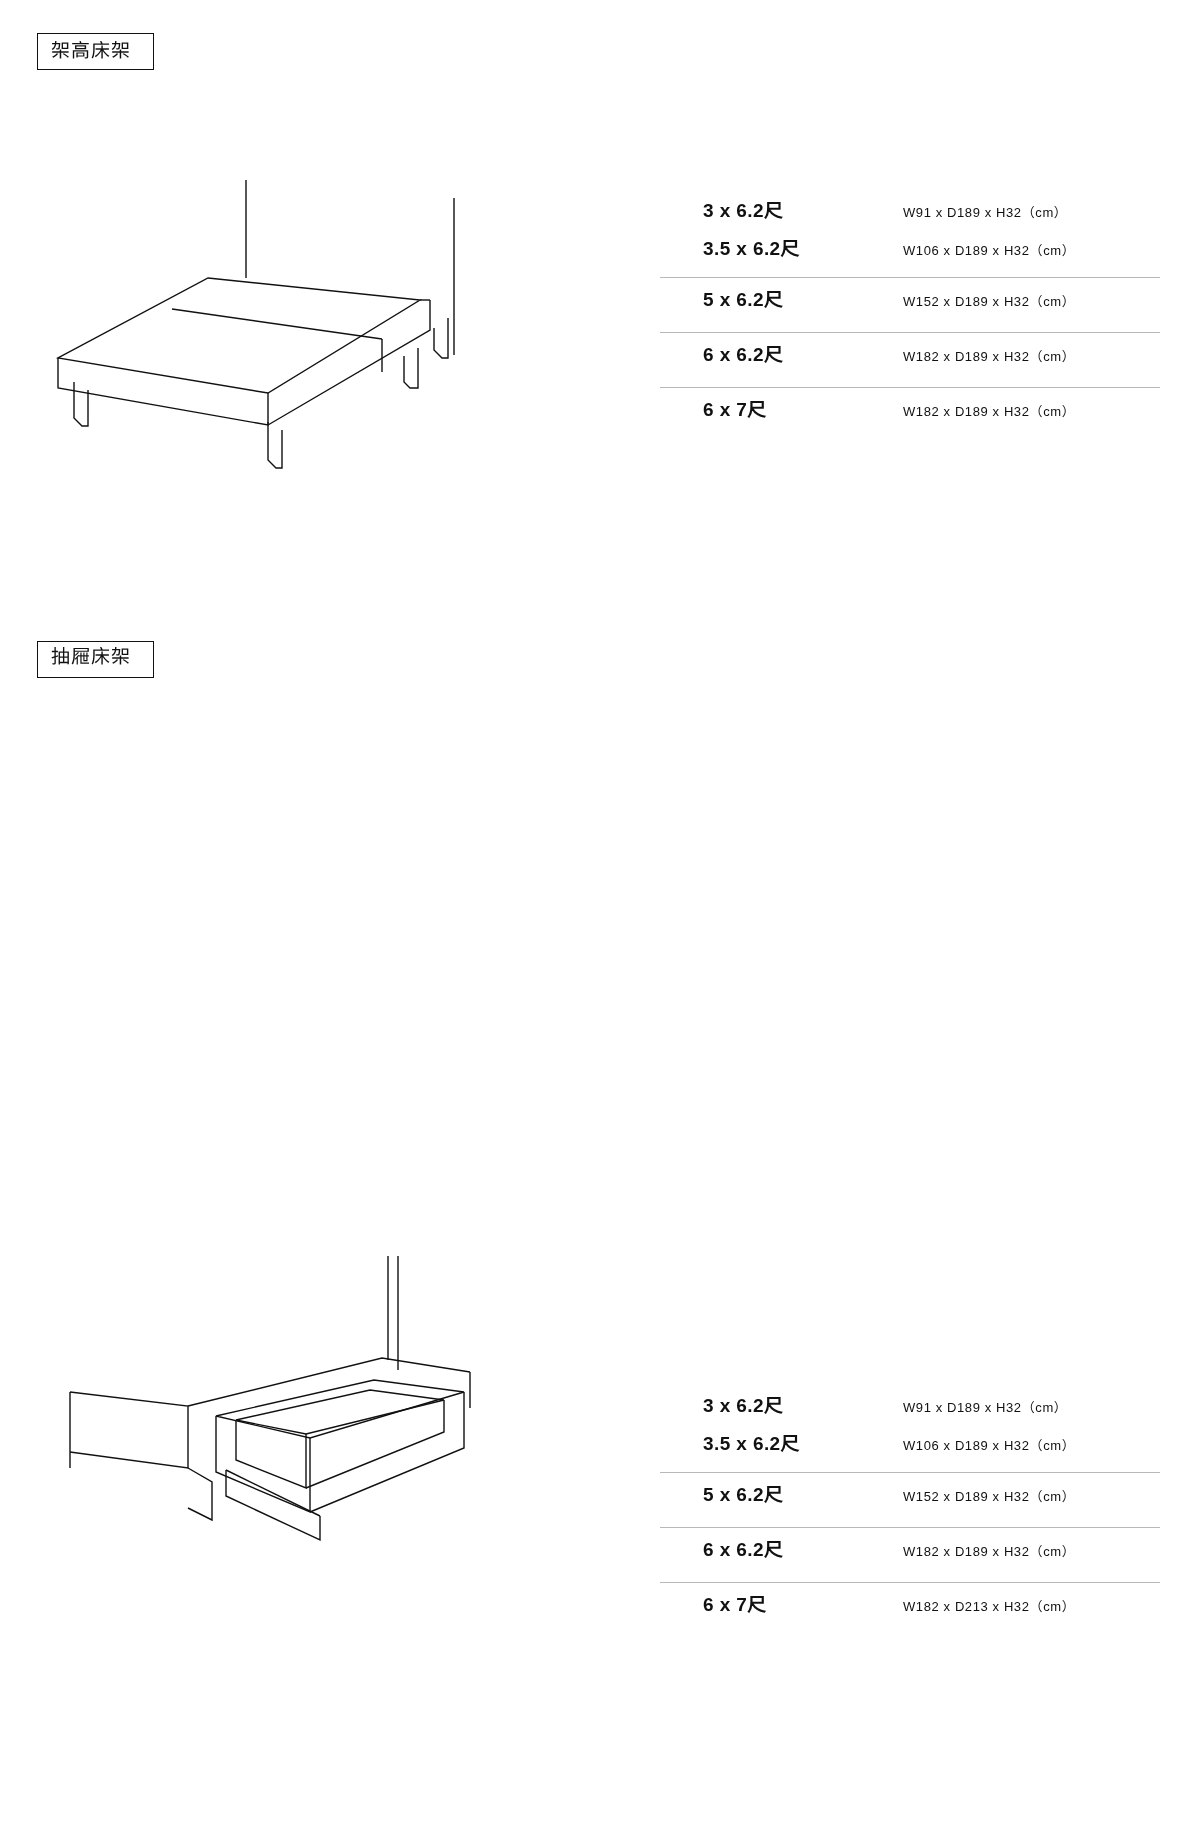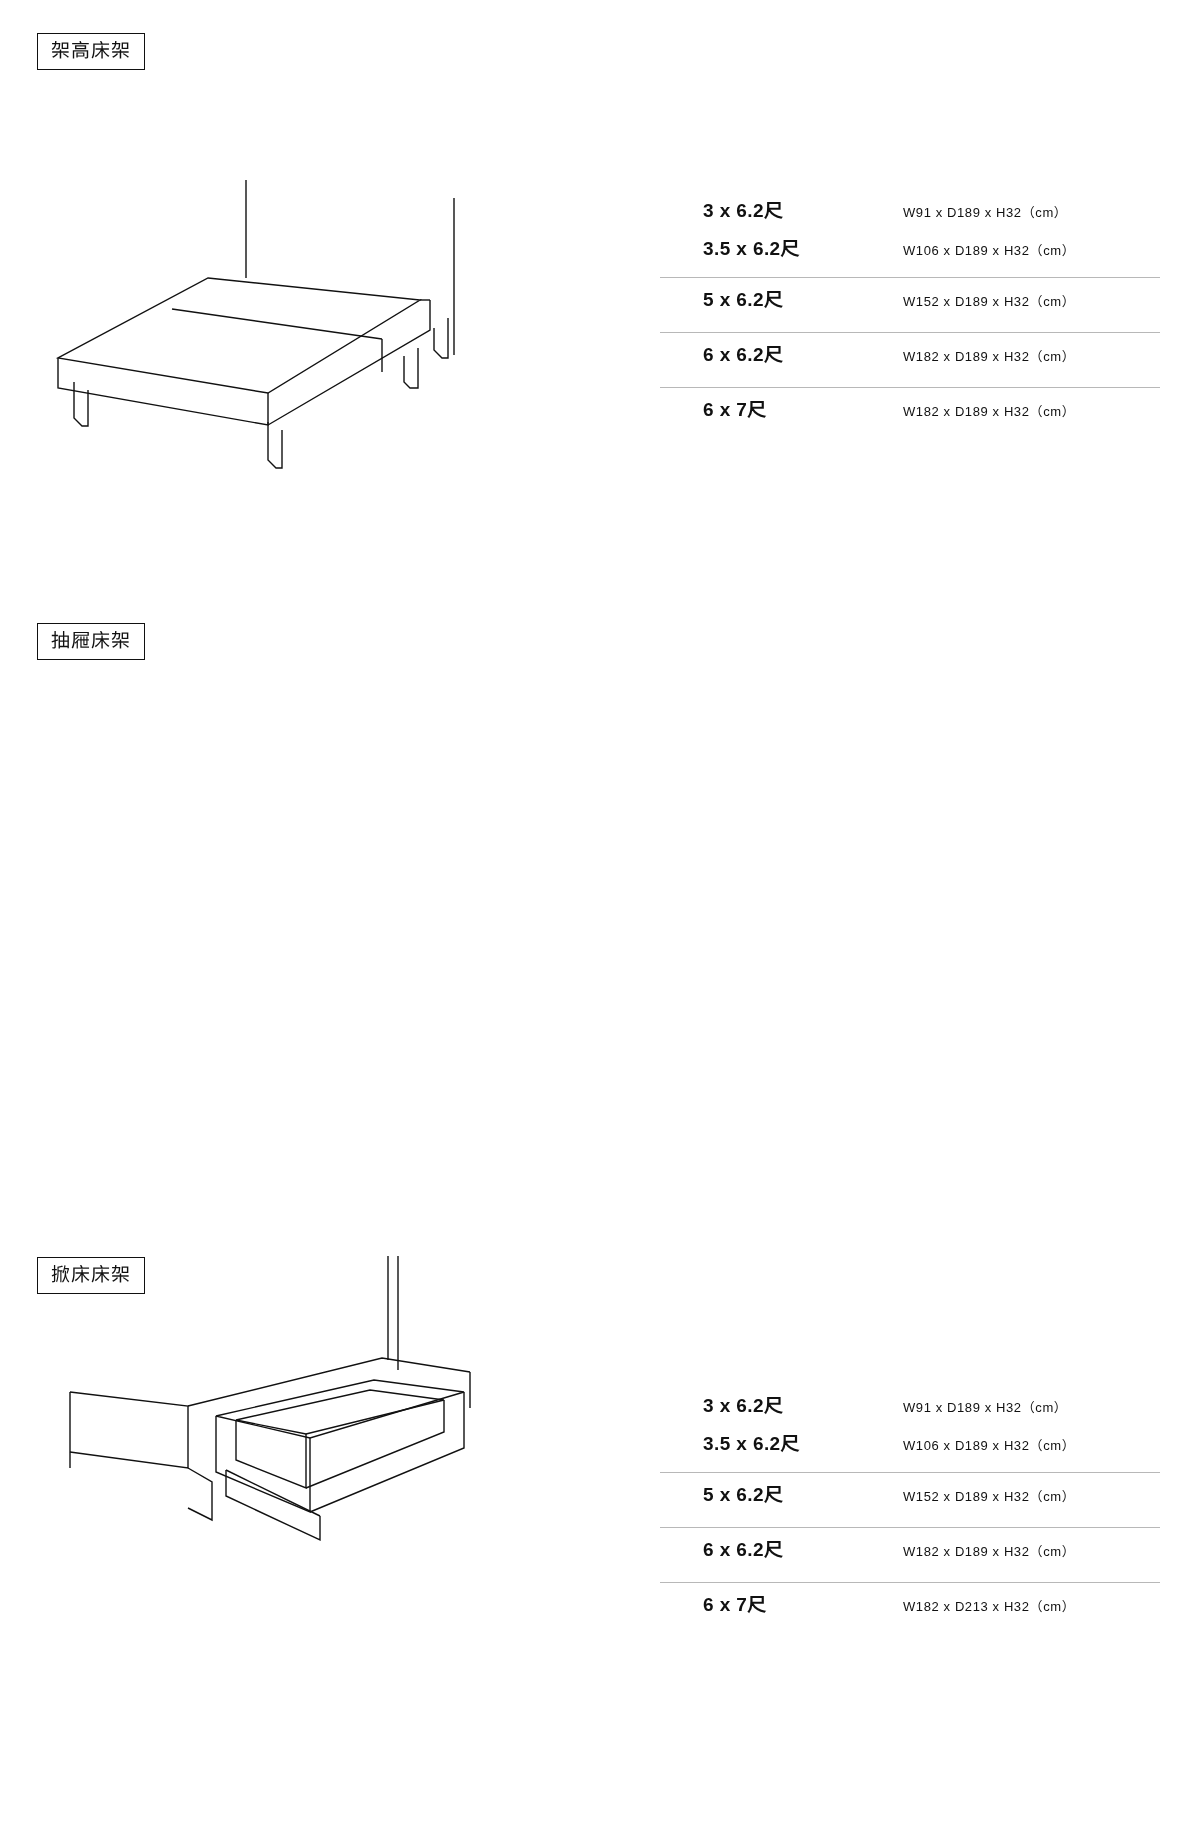--- a/index.html
+++ b/index.html
@@ -29,29 +29,29 @@
     width: 1200px;
   }
   #section-0 { top: 0px;    height: 600px; }
   #section-1 { top: 600px;  height: 625px; }
   #section-2 { top: 1225px; height: 600px; }
 
   
   .label-badge {
     position: absolute;
     border: 1px solid #111111;
-    padding: 7px 13px 9px 13px;
+    padding: 7px 22px 9px 13px;
     font-size: 19px;
     line-height: 1;
     letter-spacing: 1px;
     background: #ffffff;
     white-space: nowrap;
   }
   #section-0 .label-badge { left: 37px; top: 33px; }
-  #section-1 .label-badge { left: 37px; top: 23px; }
+  #section-1 .label-badge { left: 37px; top: 41px; font-family: Liberation Mono, monospace; }
   #section-2 .label-badge { left: 37px; top: 32px; }
 
   
   .illustration {
     position: absolute;
     left: 30px;
   }
   #illus-0 { top: 150px;  width: 520px; height: 380px; }
   #illus-1 { top: 620px;  width: 520px; height: 380px; }
 
@@ -226,19 +226,14 @@
         <div class="spec-dim">W182 x D189 x H32（cm）</div>
       </div>
       <div class="spec-divider"></div>
       <div class="spec-row">
         <div class="spec-size">6 x 7尺</div>
         <div class="spec-dim">W182 x D213 x H32（cm）</div>
       </div>
     </div>
   </div>
 
-  <div class="section" id="section-2">
-
-    <div class="label-badge">掀床床架</div>
-
-  </div>
 
 </div>
 
 </body></html>

